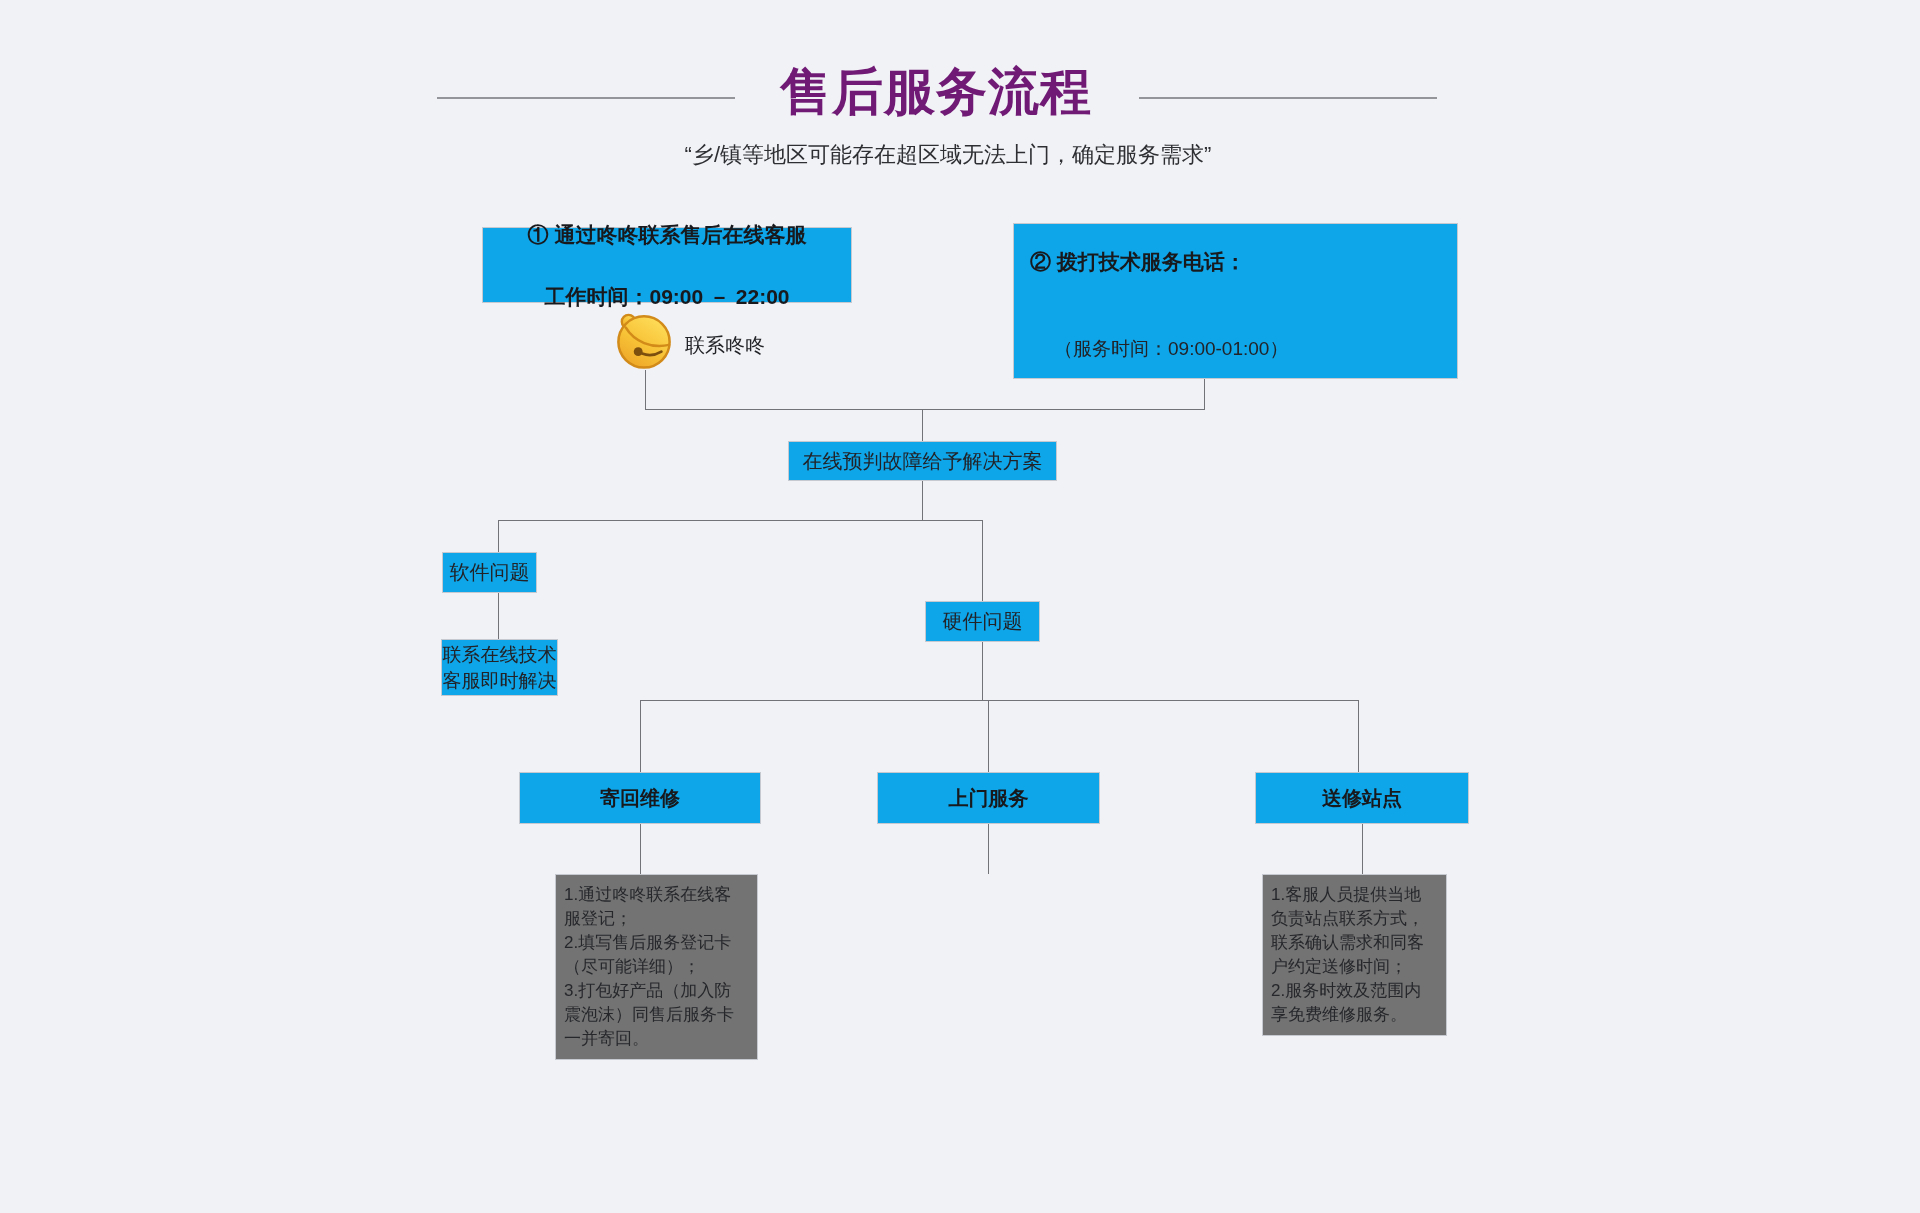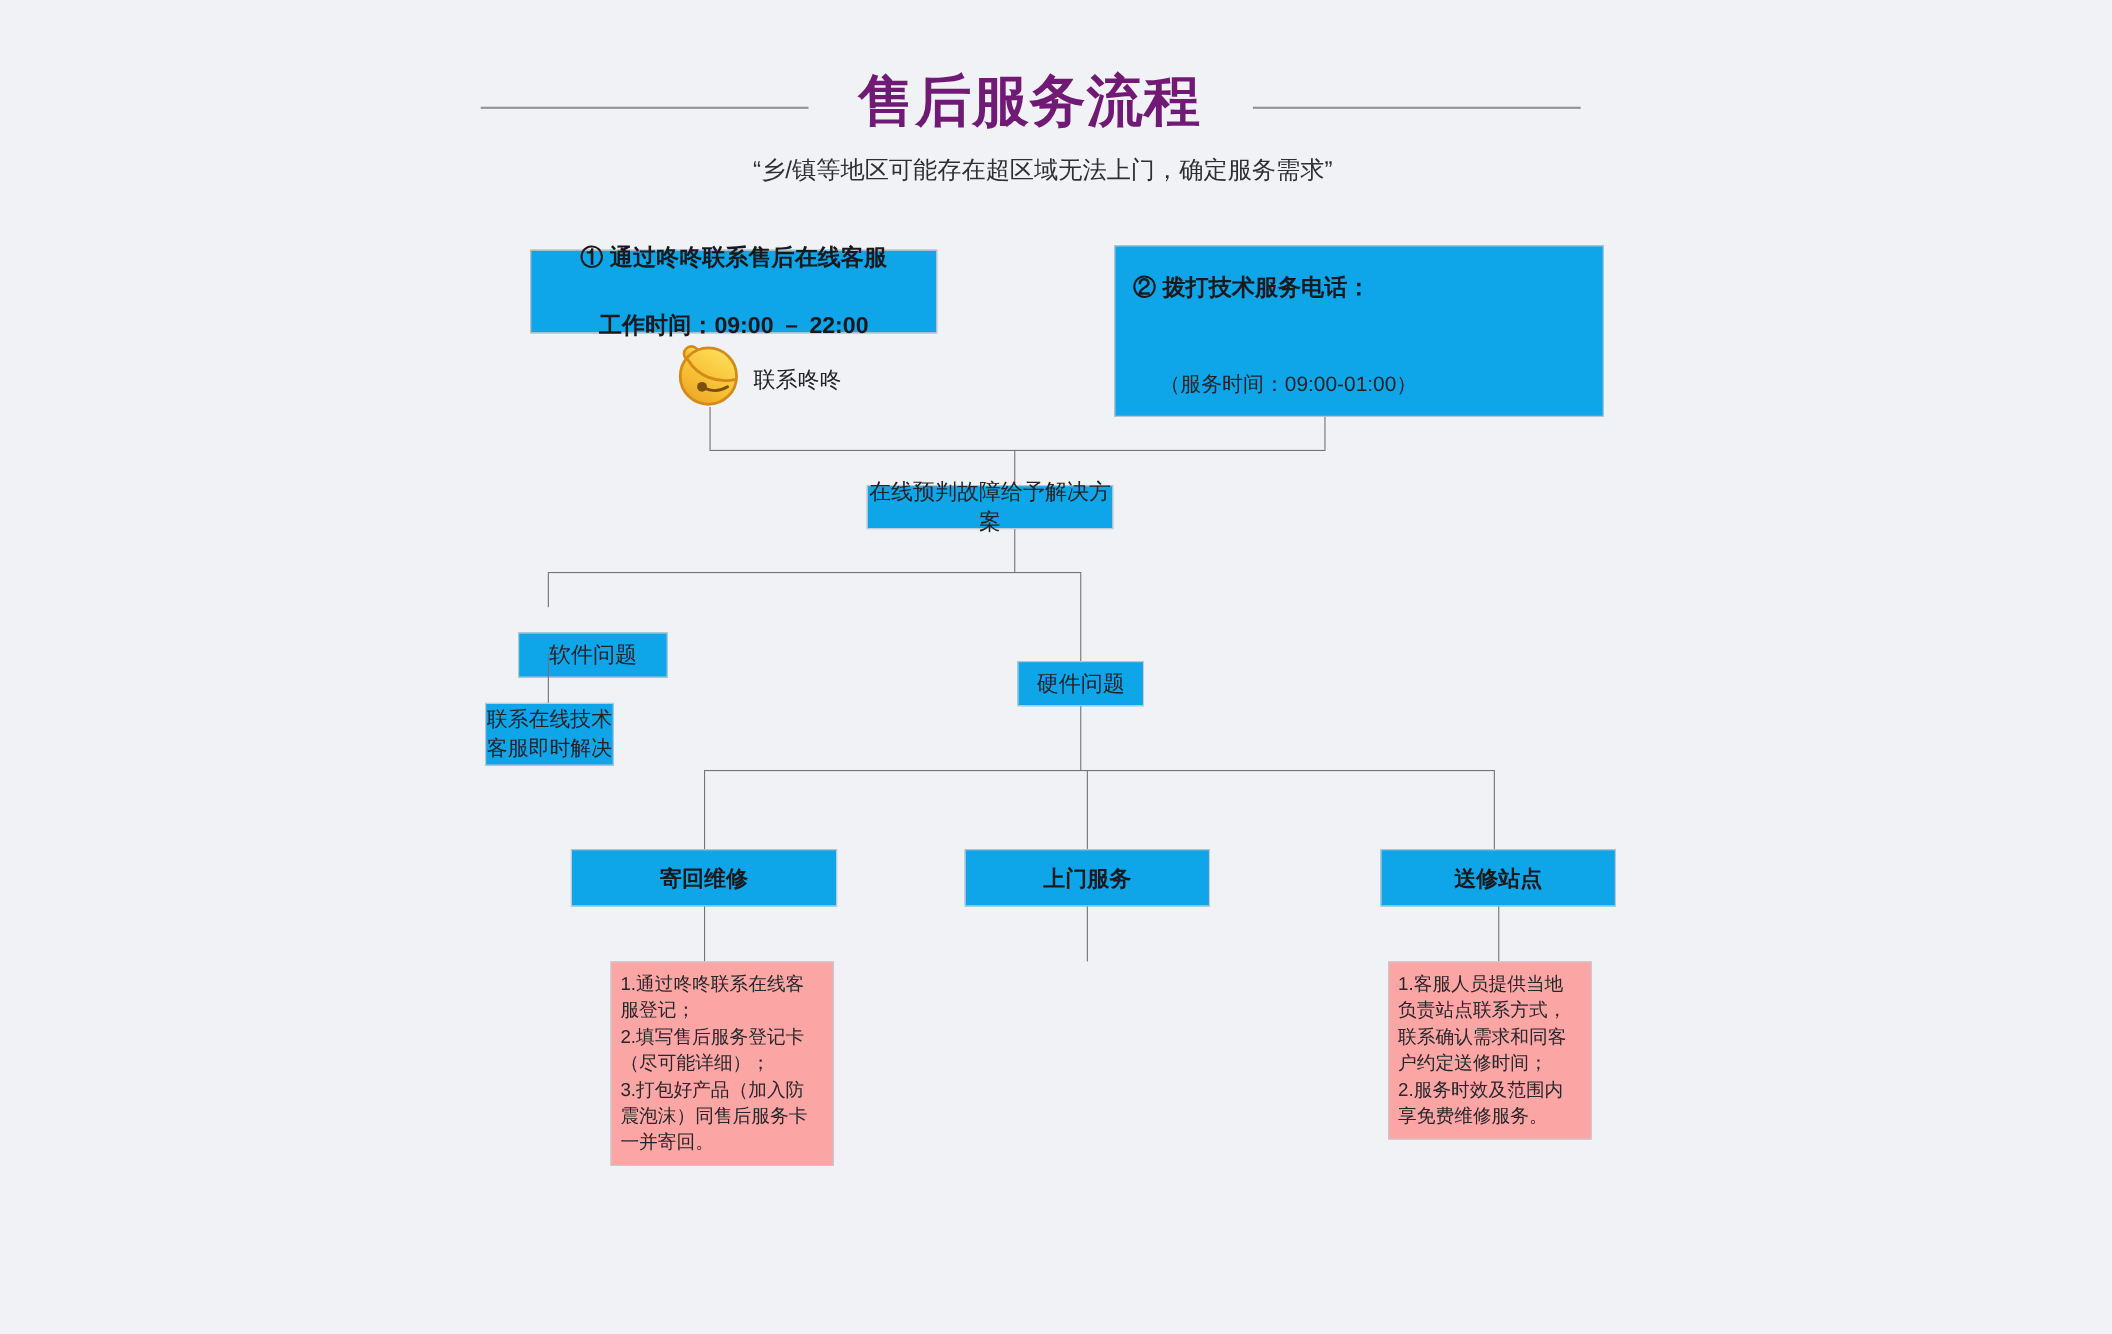--- a/index.html
+++ b/index.html
@@ -28,21 +28,21 @@
     text-align:center;letter-spacing:1px;white-space:nowrap;
   }
   .subtitle{
     font-size:22px;color:#2e2f33;text-align:center;white-space:nowrap;
   }
   .bold-21{font-size:21px;font-weight:700;line-height:31px;color:#18191c;}
   .reg-20{font-size:20px;font-weight:400;color:#222327;}
   .reg-19{font-size:19px;font-weight:400;color:#222327;}
   .branch-label{font-size:20px;font-weight:700;color:#18191c;}
   .detail{
-    background:#fca5a5;border:1px solid #c6c9cf;
+    background:#737373;border:1px solid #c6c9cf;
     font-size:17px;line-height:24px;color:#26272b;
     padding:8px 8px;white-space:pre-line;text-align:left;
   }
   .prewrap{white-space:pre-line;}
 </style>
 </head>
 <body>
 
 <div class="canvas">
 
@@ -79,30 +79,30 @@
       </defs>
       <circle cx="14" cy="11" r="7" fill="url(#gold)" stroke="#d28a18" stroke-width="2.4"></circle>
       <circle cx="30" cy="32" r="26.5" fill="url(#gold)" stroke="#d28a18" stroke-width="2.6"></circle>
       <path d="M11,17 C 20,32 38,39 56,35" fill="none" stroke="#d28a18" stroke-width="2.6" stroke-linecap="round"></path>
       <circle cx="24" cy="42" r="4.6" fill="#7c4f0f"></circle>
       <path d="M28,44 Q 38,48 48,42" fill="none" stroke="#7c4f0f" stroke-width="2.8" stroke-linecap="round"></path>
     </svg>
   </div>
   <div class="abs reg-20" style="left:685px;top:332px;">联系咚咚</div>
 
-  <div class="abs box reg-20" style="left:788px;top:441px;width:224px;height:40px;">
+  <div class="abs box reg-20" style="left:788px;top:441px;width:269px;height:40px;">
     <span>在线预判故障给予解决方案</span>
   </div>
 
   <div class="abs line" style="left:922px;top:481px;width:1px;height:39px;"></div>
   <div class="abs line" style="left:498px;top:520px;width:485px;height:1px;"></div>
   <div class="abs line" style="left:498px;top:521px;width:1px;height:31px;"></div>
   <div class="abs line" style="left:982px;top:521px;width:1px;height:80px;"></div>
 
-  <div class="abs box reg-20" style="left:442px;top:575px;width:136px;height:41px;margin-left:29px;">
+  <div class="abs box reg-20" style="left:442px;top:552px;width:95px;height:41px;">
     <span>软件问题</span>
   </div>
   <div class="abs line" style="left:498px;top:593px;width:1px;height:46px;"></div>
   <div class="abs box reg-19 prewrap" style="left:441px;top:639px;width:117px;height:57px;line-height:26px;">
     <span class="prewrap">联系在线技术
 客服即时解决</span>
   </div>
 
   <div class="abs box reg-20" style="left:925px;top:601px;width:115px;height:41px;">
     <span>硬件问题</span>

